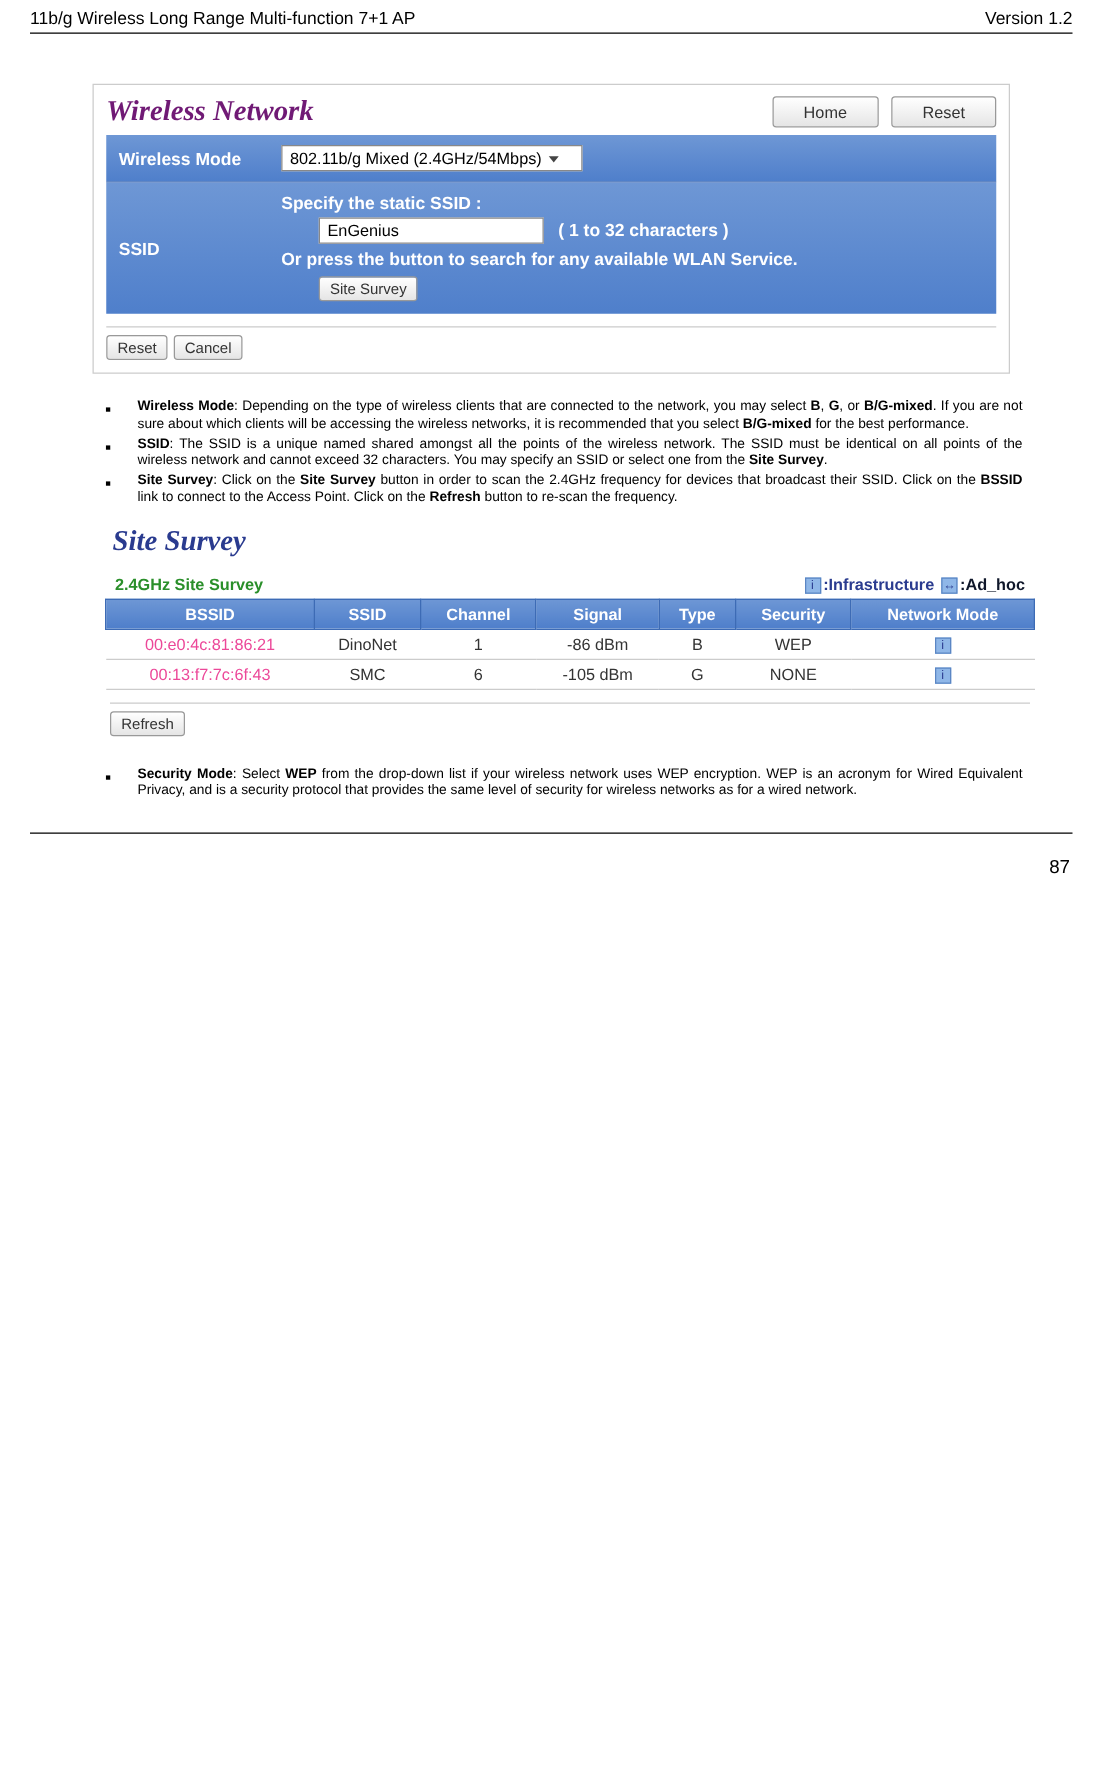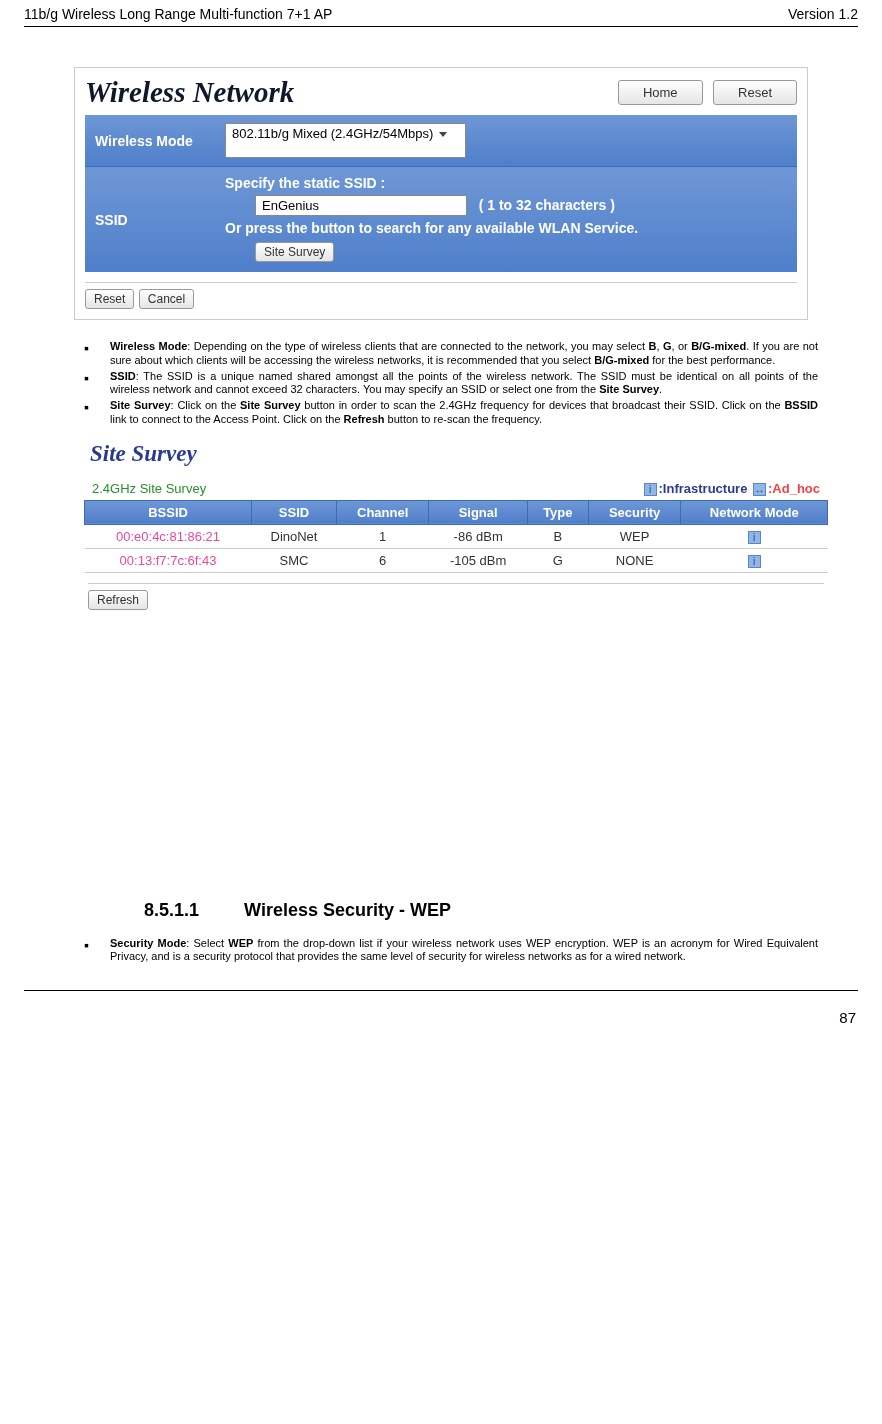--- a/index.html
+++ b/index.html
@@ -28,22 +28,22 @@
   .panel-header {
     display: flex;
     justify-content: space-between;
     align-items: center;
     padding: 8px 10px 0 10px;
   }
   .panel-title {
     font-family: "Times New Roman", serif;
     font-style: italic;
     font-weight: bold;
-    color: #0f172a;
-    font-size: 29px;
+    color: #701a75;
+    font-size: 23px;
   }
   .btn {
     display: inline-block;
     background: linear-gradient(#fff,#e5e5e5);
     border: 1px solid #999;
     border-radius: 3px;
     padding: 4px 24px;
     font-size: 13px;
     color: #333;
     margin-left: 6px;
@@ -70,32 +70,32 @@
   .form-body {
     flex: 1;
     padding: 8px 10px;
     color: #fff;
     font-size: 14px;
   }
   .form-body .select {
     background: #fff;
     color: #000;
     border: 1px solid #888;
-    padding: 2px 18px 16px 6px;
+    padding: 2px 18px 2px 6px;
     font-size: 13px;
     display: inline-block;
     position: relative;
   }
   .form-body .textinput {
     background: #fff;
     color: #000;
     border: 1px solid #888;
     padding: 2px 6px;
     font-size: 13px;
-    width: 212px;
+    width: 180px;
     display: inline-block;
   }
   .form-body .bold { font-weight: bold; }
   .panel-footer {
     padding: 10px;
   }
   .panel-footer hr {
     margin-bottom: 6px;
     border: none;
     border-top: 1px solid #ccc;
@@ -134,21 +134,21 @@
   }
   .ss-legend {
     display: flex;
     justify-content: space-between;
     align-items: center;
     font-size: 13px;
     padding: 4px 8px;
   }
   .ss-legend .left {
     color: #2a8f2a;
-    font-weight: normal;
+    font-weight: bold;
   }
   .ss-legend .right span { vertical-align: middle; }
   .ss-ico {
     display: inline-block;
     width: 13px;
     height: 13px;
     background: #8fb7e8;
     border: 1px solid #5b86c4;
     vertical-align: middle;
     margin: 0 2px;
@@ -272,21 +272,21 @@
       <b>Site Survey</b><span>: Click on the </span><b>Site Survey</b><span> button in order to scan the 2.4GHz frequency for devices that broadcast their SSID. Click on the </span><b>BSSID</b><span> link to connect to the Access Point. Click on the </span><b>Refresh</b><span> button to re-scan the frequency.</span>
     </li>
   </ul>
 
   <div class="ss-panel">
     <div class="ss-title">Site Survey</div>
     <div class="ss-legend">
       <span class="left">2.4GHz Site Survey</span>
       <span class="right">
         <span class="ss-ico">i</span><b style="color:#2a3b8f;text-align:center;">:Infrastructure</b>
-        <span class="ss-ico">↔</span><b style="color:#ef4444;">:Ad_hoc</b>
+        <span class="ss-ico">↔</span><b style="color:#0f172a;">:Ad_hoc</b>
       </span>
     </div>
     <table class="ss-table">
       <thead>
         <tr>
           <th>BSSID</th>
           <th>SSID</th>
           <th>Channel</th>
           <th>Signal</th>
           <th>Type</th>
@@ -314,24 +314,20 @@
           <td><span class="ss-ico">i</span></td>
         </tr>
       </tbody>
     </table>
     <div class="ss-footer">
       <hr>
       <span class="btn btn-sm">Refresh</span>
     </div>
   </div>
 
-  <div class="section-heading">
-    <span class="num">8.5.1.1</span>
-    <span>Wireless Security - WEP</span>
-  </div>
 
   <ul class="bul-list">
     <li>
       <b>Security Mode</b><span>: Select </span><b>WEP</b><span> from the drop-down list if your wireless network uses WEP encryption. WEP is an acronym for Wired Equivalent Privacy, and is a security protocol that provides the same level of security for wireless networks as for a wired network.</span>
     </li>
   </ul>
 
   <div class="page-num">87</div>
 
 </div>

